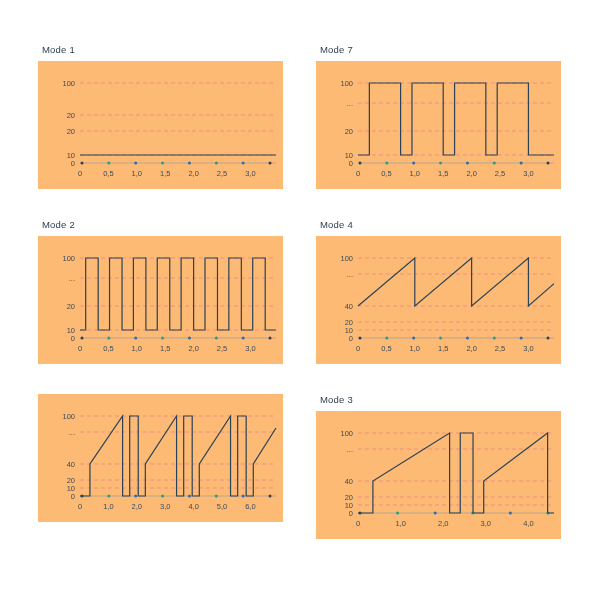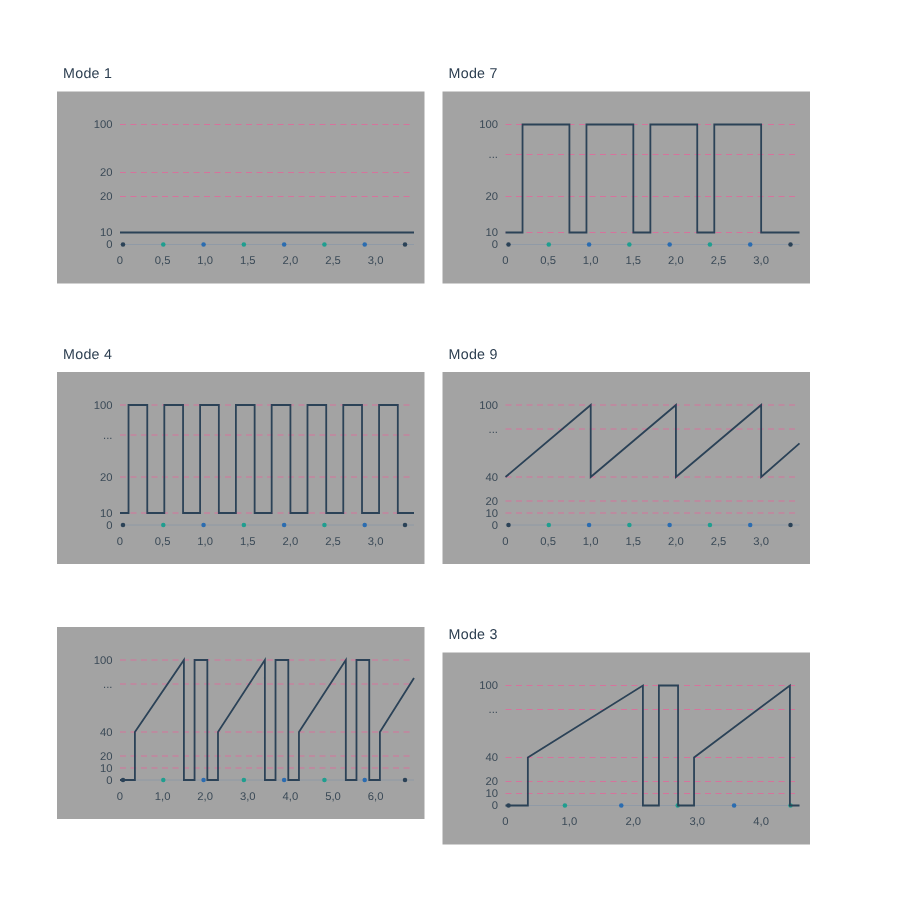--- a/index.html
+++ b/index.html
@@ -16,37 +16,36 @@
     position: relative;
     box-sizing: border-box;
     padding: 44px 34px 30px 38px;
   }
   .grid {
     display: grid;
     grid-template-columns: 245px 245px;
     grid-template-rows: repeat(3, 175px);
     column-gap: 33px;
     row-gap: 0px;
-    gap: 12px;
   }
   .cell {
     position: relative;
   }
   .chart-title {
     font-size: 9.5px;
     color: #2c3e50;
     font-weight: normal;
     margin: 0 0 6px 4px;
     letter-spacing: 0.2px;
   }
   .panel {
     position: relative;
     width: 245px;
     height: 128px;
-    background: #a3a3a3;
+    background: #fdba74;
   }
   .plot-svg {
     display: block;
     position: absolute;
     left: 0;
     top: 0;
   }
   .tick-label {
     font-size: 7.5px;
     fill: #3b4a57;
@@ -121,21 +120,21 @@
             <circle cx="151.42857142857142" cy="102" r="1.5" fill="#2b6cb0"></circle>
             <circle cx="178.28571428571428" cy="102" r="1.5" fill="#1f9e8f"></circle>
             <circle cx="205.14285714285714" cy="102" r="1.5" fill="#2b6cb0"></circle>
             <circle cx="232" cy="102" r="1.5" fill="#2b4257"></circle>
             <polyline points="42.00,94.00 53.36,94.00 53.36,22.00 84.61,22.00 84.61,94.00 95.97,94.00 95.97,22.00 127.22,22.00 127.22,94.00 138.58,94.00 138.58,22.00 169.83,22.00 169.83,94.00 181.19,94.00 181.19,22.00 212.43,22.00 212.43,94.00 238.00,94.00" fill="none" stroke="#2b4257" stroke-width="1.2" stroke-linejoin="miter" stroke-linecap="butt"></polyline>
           </svg>
       </div>
     </div>
 
     <div class="cell">
-      <div class="chart-title">Mode 4</div>
+      <div class="chart-title">Mode 2</div>
       <div class="panel">
         <svg class="plot-svg" width="245" height="128">
             <line x1="42" y1="22" x2="238" y2="22" stroke="#e8649a" stroke-width="0.7" stroke-dasharray="4,3" opacity="0.75"></line>
             <line x1="42" y1="42.00000000000001" x2="238" y2="42.00000000000001" stroke="#e8649a" stroke-width="0.7" stroke-dasharray="4,3" opacity="0.75"></line>
             <line x1="42" y1="70" x2="238" y2="70" stroke="#e8649a" stroke-width="0.7" stroke-dasharray="4,3" opacity="0.75"></line>
             <line x1="42" y1="94" x2="238" y2="94" stroke="#e8649a" stroke-width="0.7" stroke-dasharray="4,3" opacity="0.75"></line>
             <text x="37" y="24.6" text-anchor="end" class="tick-label">100</text>
             <text x="37" y="44.60000000000001" text-anchor="end" class="tick-label">...</text>
             <text x="37" y="72.6" text-anchor="end" class="tick-label">20</text>
             <text x="37" y="96.6" text-anchor="end" class="tick-label">10</text>
@@ -155,21 +154,21 @@
             <circle cx="151.42857142857142" cy="102" r="1.5" fill="#2b6cb0"></circle>
             <circle cx="178.28571428571428" cy="102" r="1.5" fill="#1f9e8f"></circle>
             <circle cx="205.14285714285714" cy="102" r="1.5" fill="#2b6cb0"></circle>
             <circle cx="232" cy="102" r="1.5" fill="#2b4257"></circle>
             <polyline points="42.00,94.00 47.68,94.00 47.68,22.00 60.18,22.00 60.18,94.00 71.54,94.00 71.54,22.00 84.04,22.00 84.04,94.00 95.40,94.00 95.40,22.00 107.90,22.00 107.90,94.00 119.26,94.00 119.26,22.00 131.76,22.00 131.76,94.00 143.12,94.00 143.12,22.00 155.62,22.00 155.62,94.00 166.99,94.00 166.99,22.00 179.48,22.00 179.48,94.00 190.85,94.00 190.85,22.00 203.34,22.00 203.34,94.00 214.71,94.00 214.71,22.00 227.21,22.00 227.21,94.00 238.00,94.00" fill="none" stroke="#2b4257" stroke-width="1.2" stroke-linejoin="miter" stroke-linecap="butt"></polyline>
           </svg>
       </div>
     </div>
 
     <div class="cell">
-      <div class="chart-title">Mode 9</div>
+      <div class="chart-title">Mode 4</div>
       <div class="panel">
         <svg class="plot-svg" width="245" height="128">
             <line x1="42" y1="22" x2="238" y2="22" stroke="#e8649a" stroke-width="0.7" stroke-dasharray="4,3" opacity="0.75"></line>
             <line x1="42" y1="38" x2="238" y2="38" stroke="#e8649a" stroke-width="0.7" stroke-dasharray="4,3" opacity="0.75"></line>
             <line x1="42" y1="70" x2="238" y2="70" stroke="#e8649a" stroke-width="0.7" stroke-dasharray="4,3" opacity="0.75"></line>
             <line x1="42" y1="86" x2="238" y2="86" stroke="#e8649a" stroke-width="0.7" stroke-dasharray="4,3" opacity="0.75"></line>
             <line x1="42" y1="94" x2="238" y2="94" stroke="#e8649a" stroke-width="0.7" stroke-dasharray="4,3" opacity="0.75"></line>
             <text x="37" y="24.6" text-anchor="end" class="tick-label">100</text>
             <text x="37" y="40.6" text-anchor="end" class="tick-label">...</text>
             <text x="37" y="72.6" text-anchor="end" class="tick-label">40</text>

